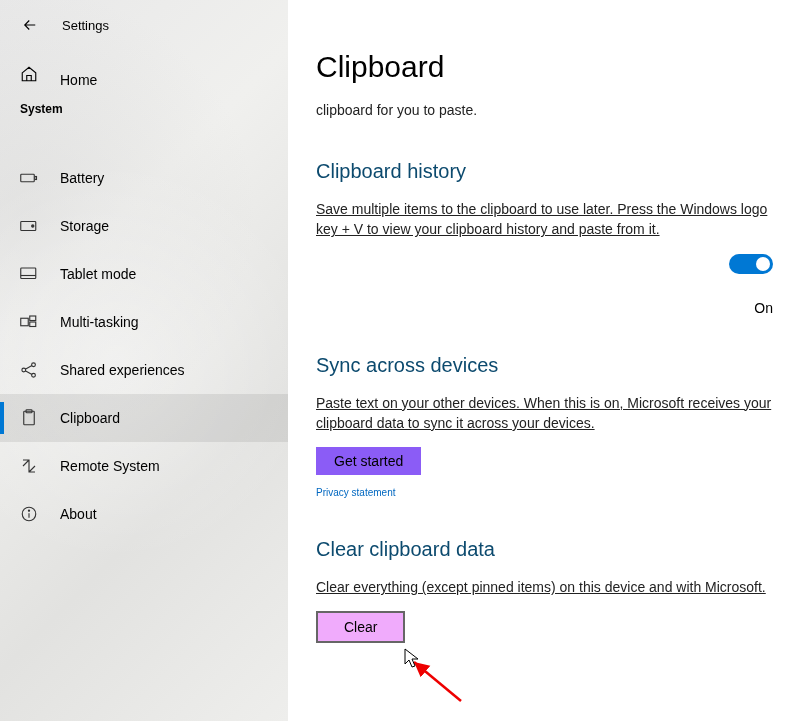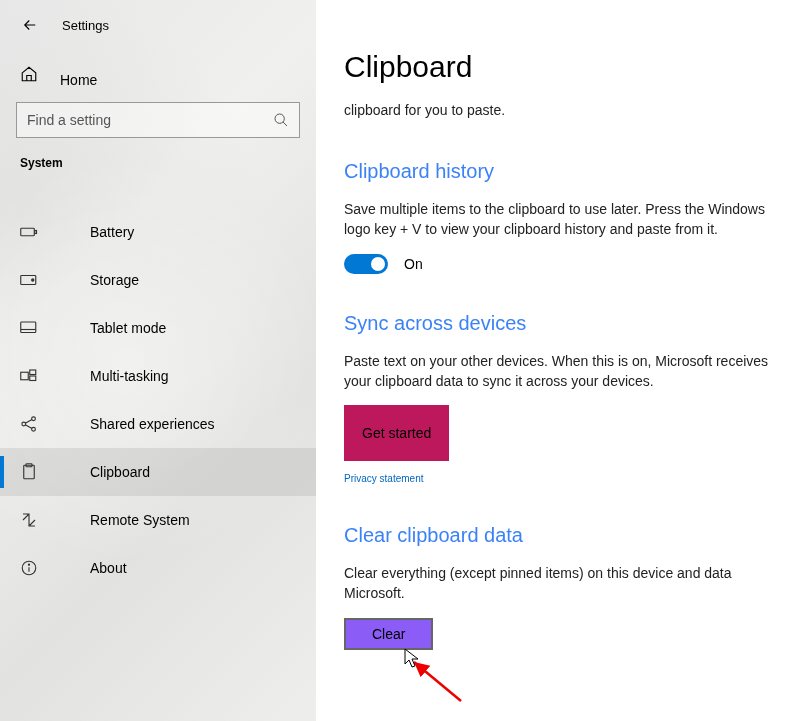--- a/index.html
+++ b/index.html
@@ -1,57 +1,57 @@
 <!DOCTYPE html>
 <html><head>
   <meta charset="utf-8">
   <style>
     * { margin: 0; padding: 0; box-sizing: border-box; font-family: "Segoe UI", sans-serif; }
     body { width: 801px; height: 721px; overflow: hidden; background: #fff; display: flex; }
     
-    .sidebar { width: 316px; height: 100%; background: linear-gradient(135deg, #e8e8e8, #f0f0ee, #e2e2e0, #eeeeec); position: relative; }
+    .sidebar { width: 288px; height: 100%; background: linear-gradient(135deg, #e8e8e8, #f0f0ee, #e2e2e0, #eeeeec); position: relative; }
     .sidebar::before { content: ""; position: absolute; inset: 0; background: radial-gradient(circle at 40% 50%, rgba(255,255,255,0.4), transparent 50%), radial-gradient(circle at 10% 30%, rgba(200,200,200,0.3), transparent 40%); }
     
     .header-row { display: flex; align-items: center; padding: 15px 20px; position: relative; }
     .back-btn { width: 20px; height: 20px; display: flex; align-items: center; justify-content: center; cursor: pointer; }
     .header-title { font-size: 13px; margin-left: 22px; color: #000; }
     
     .home-row { display: flex; align-items: center; padding: 10px 20px 14px; position: relative; }
     .home-icon { width: 18px; height: 18px; display: flex; align-items: center; justify-content: center; }
     .home-text { font-size: 14px; margin-left: 22px; color: #000; margin-top: 12px; }
     
     .search-box { margin: 0 16px 18px; height: 36px; background: rgba(255,255,255,0.45); border: 1px solid #999; display: flex; align-items: center; padding: 0 10px; position: relative; }
     .search-box input { border: none; background: transparent; outline: none; font-size: 14px; flex: 1; color: #555; }
     .search-box input::placeholder { color: #555; }
     .search-icon { color: #555; }
     
     .category-label { font-size: 12px; font-weight: 600; padding: 0 20px 12px; color: #000; position: relative; }
     
     .nav-list { margin-top: 26px; position: relative; }
-    .nav-item { display: flex; align-items: center; height: 48px; padding: 0 20px; cursor: pointer; position: relative; gap: 30px; }
+    .nav-item { display: flex; align-items: center; height: 48px; padding: 0 20px; cursor: pointer; position: relative; }
     .nav-item.active { background: rgba(0,0,0,0.08); }
     .nav-item.active::before { content: ""; position: absolute; left: 0; top: 8px; bottom: 8px; width: 4px; background: #0078d4; }
     .nav-icon { width: 18px; height: 18px; display: flex; align-items: center; justify-content: center; color: #333; }
     .nav-label { font-size: 14px; margin-left: 22px; color: #000; }
     
     .content { flex: 1; padding: 50px 28px 20px 28px; background: #fff; overflow: hidden; }
     .page-title { font-size: 30px; font-weight: 400; color: #000; margin-bottom: 18px; }
     .intro-fragment { font-size: 14px; color: #222; margin-bottom: 42px; }
     
     .section { margin-bottom: 38px; }
-    .section-title { font-size: 20px; font-weight: 400; color: #3b82f6; margin-bottom: 16px; }
-    .section-text { font-size: 14px; color: #222; line-height: 1.45; margin-bottom: 14px; }
+    .section-title { font-size: 20px; font-weight: 400; color: #0c4a6e; margin-bottom: 16px; }
+    .section-text { font-size: 14px; color: #222; line-height: 1.45; margin-bottom: 14px; text-decoration: underline; }
     
-    .toggle-row { display: flex; align-items: center; gap: 16px; }
+    .toggle-row { display: flex; align-items: flex-end; gap: 26px; flex-direction: column; }
     .toggle { width: 44px; height: 20px; background: #0078d4; border-radius: 10px; position: relative; cursor: pointer; }
     .toggle-knob { position: absolute; right: 3px; top: 3px; width: 14px; height: 14px; border-radius: 50%; background: #fff; }
     .toggle-label { font-size: 14px; color: #000; }
     
-    .btn { display: inline-block; background: #be185d; border: none; padding: 20px 18px; font-size: 14px; color: #000; cursor: pointer; }
-    .btn.focused { background: #8b5cf6; border: 2px solid #666; padding: 6px 26px; }
+    .btn { display: inline-block; background: #8b5cf6; border: none; padding: 6px 18px; font-size: 14px; color: #000; cursor: pointer; }
+    .btn.focused { background: #f0abfc; border: 2px solid #666; padding: 6px 26px; }
     
     .link { color: #0067c0; font-size: 10px; cursor: pointer; display: inline-block; margin-top: 12px; }
     
     .cursor { position: absolute; left: 404px; top: 648px; pointer-events: none; z-index: 100; }
     .arrow-annotation { position: absolute; left: 406px; top: 656px; pointer-events: none; z-index: 99; }
   </style>
 </head>
 <body>
 
 <div class="sidebar">
@@ -66,27 +66,20 @@
 
   <div class="home-row">
     <div class="home-icon">
       <svg width="18" height="18" viewBox="0 0 24 24" fill="none" stroke="#000" stroke-width="1.5">
           <path d="M3 10.5L12 3l9 7.5V21H3z M9 21v-7h6v7"></path>
         </svg>
     </div>
     <div class="home-text">Home</div>
   </div>
 
-  <div class="search-box">
-    <input type="text" placeholder="Find a setting" style="">
-    <svg class="search-icon" width="16" height="16" viewBox="0 0 24 24" fill="none" stroke="#555" stroke-width="1.5">
-        <circle cx="10" cy="10" r="7"></circle>
-        <path d="M21 21l-6-6"></path>
-      </svg>
-  </div>
 
   <div class="category-label">System</div>
 
   <div class="nav-list">
     <div class="nav-item">
       <div class="nav-icon">
           <svg width="18" height="14" viewBox="0 0 24 16" fill="none" stroke="#333" stroke-width="1.5">
             <rect x="1" y="3" width="18" height="10" rx="1"></rect>
             <rect x="20" y="6" width="2" height="4"></rect>
           </svg>
@@ -179,21 +172,21 @@
 
   <div class="section">
     <h2 class="section-title">Sync across devices</h2>
     <p class="section-text">Paste text on your other devices. When this is on, Microsoft receives your clipboard data to sync it across your devices.</p>
     <button class="btn">Get started</button>
     <div><a class="link">Privacy statement</a></div>
   </div>
 
   <div class="section">
     <h2 class="section-title">Clear clipboard data</h2>
-    <p class="section-text">Clear everything (except pinned items) on this device and data Microsoft.</p>
+    <p class="section-text">Clear everything (except pinned items) on this device and with Microsoft.</p>
     <button class="btn focused">Clear</button>
   </div>
 </div>
 
 <svg class="cursor" width="18" height="22" viewBox="0 0 18 22">
     <path d="M1 1 L1 16 L5 12 L8 19 L11 18 L8 11 L14 11 Z" fill="#fff" stroke="#000" stroke-width="1"></path>
   </svg>
 <svg class="arrow-annotation" width="60" height="50" viewBox="0 0 60 50">
     <defs>
       <marker id="ah" markerWidth="8" markerHeight="8" refX="6" refY="3" orient="auto">

